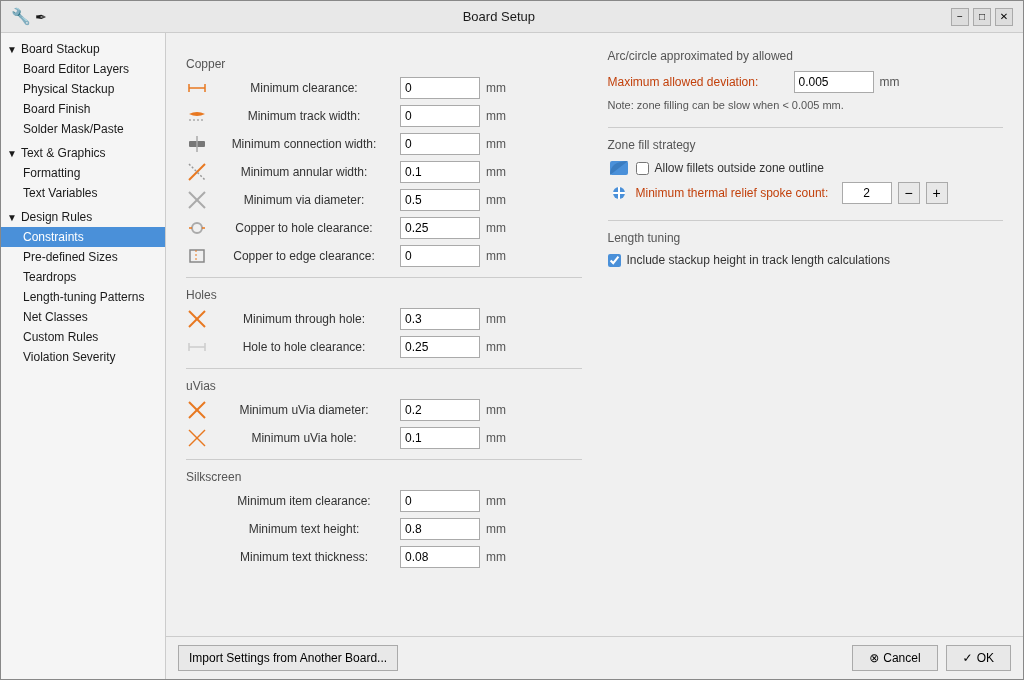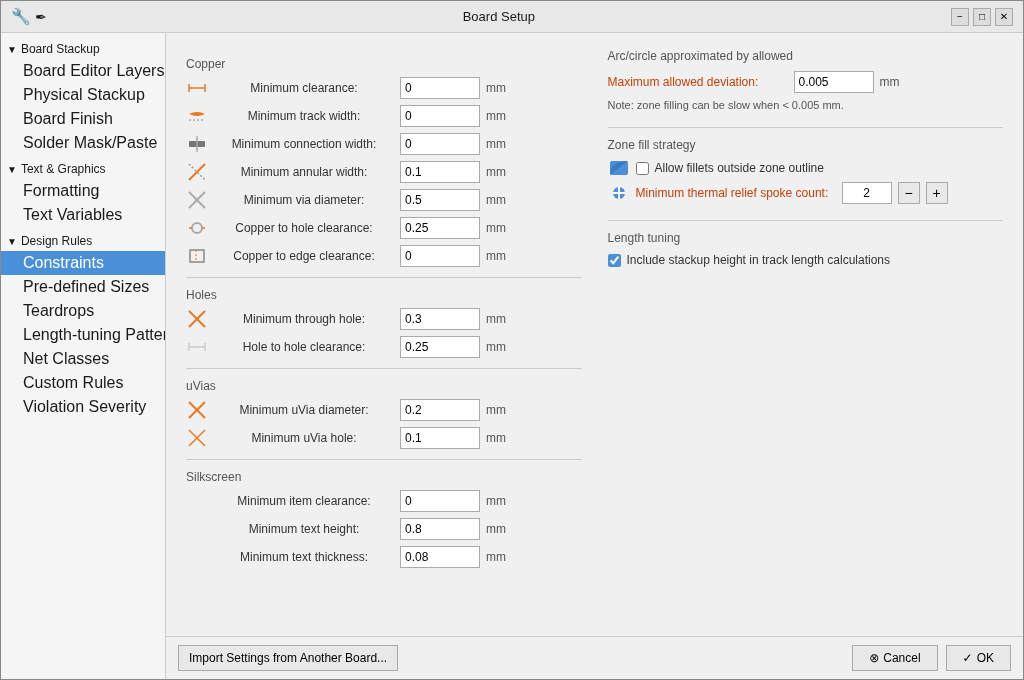--- a/index.html
+++ b/index.html
@@ -9,21 +9,21 @@
     .titlebar { background: #e8e8e8; padding: 6px 10px; display: flex; align-items: center; justify-content: space-between; border-bottom: 1px solid #ccc; min-height: 30px; }
     .titlebar-title { font-size: 13px; font-weight: normal; flex: 1; text-align: center; }
     .titlebar-controls { display: flex; gap: 4px; }
     .titlebar-btn { width: 18px; height: 18px; background: #ddd; border: 1px solid #aaa; cursor: pointer; font-size: 10px; display: flex; align-items: center; justify-content: center; }
     .titlebar-left { display: flex; gap: 4px; align-items: center; }
 
     .main-content { display: flex; flex: 1; overflow: hidden; }
 
     
     .sidebar { width: 165px; background: #f5f5f5; border-right: 1px solid #ccc; padding: 6px 0; overflow-y: auto; flex-shrink: 0; }
-    .sidebar-item { padding: 3px 8px 3px 12px; cursor: pointer; font-size: 16px; white-space: nowrap; }
+    .sidebar-item { padding: 3px 8px 3px 12px; cursor: pointer; font-size: 12px; white-space: nowrap; }
     .sidebar-item.selected { background: #4a90d9; color: white; }
     .sidebar-group { display: flex; align-items: center; gap: 4px; padding: 3px 6px; cursor: pointer; font-size: 12px; font-weight: 500; }
     .sidebar-group .arrow { font-size: 10px; }
     .sidebar-child { padding-left: 22px; }
 
     
     .content { flex: 1; display: flex; flex-direction: column; overflow: hidden; }
     .content-body { flex: 1; overflow-y: auto; padding: 16px 20px; display: flex; gap: 26px; }
     .content-left { flex: 1; min-width: 320px; }
     .content-right { flex: 1; min-width: 300px; }

